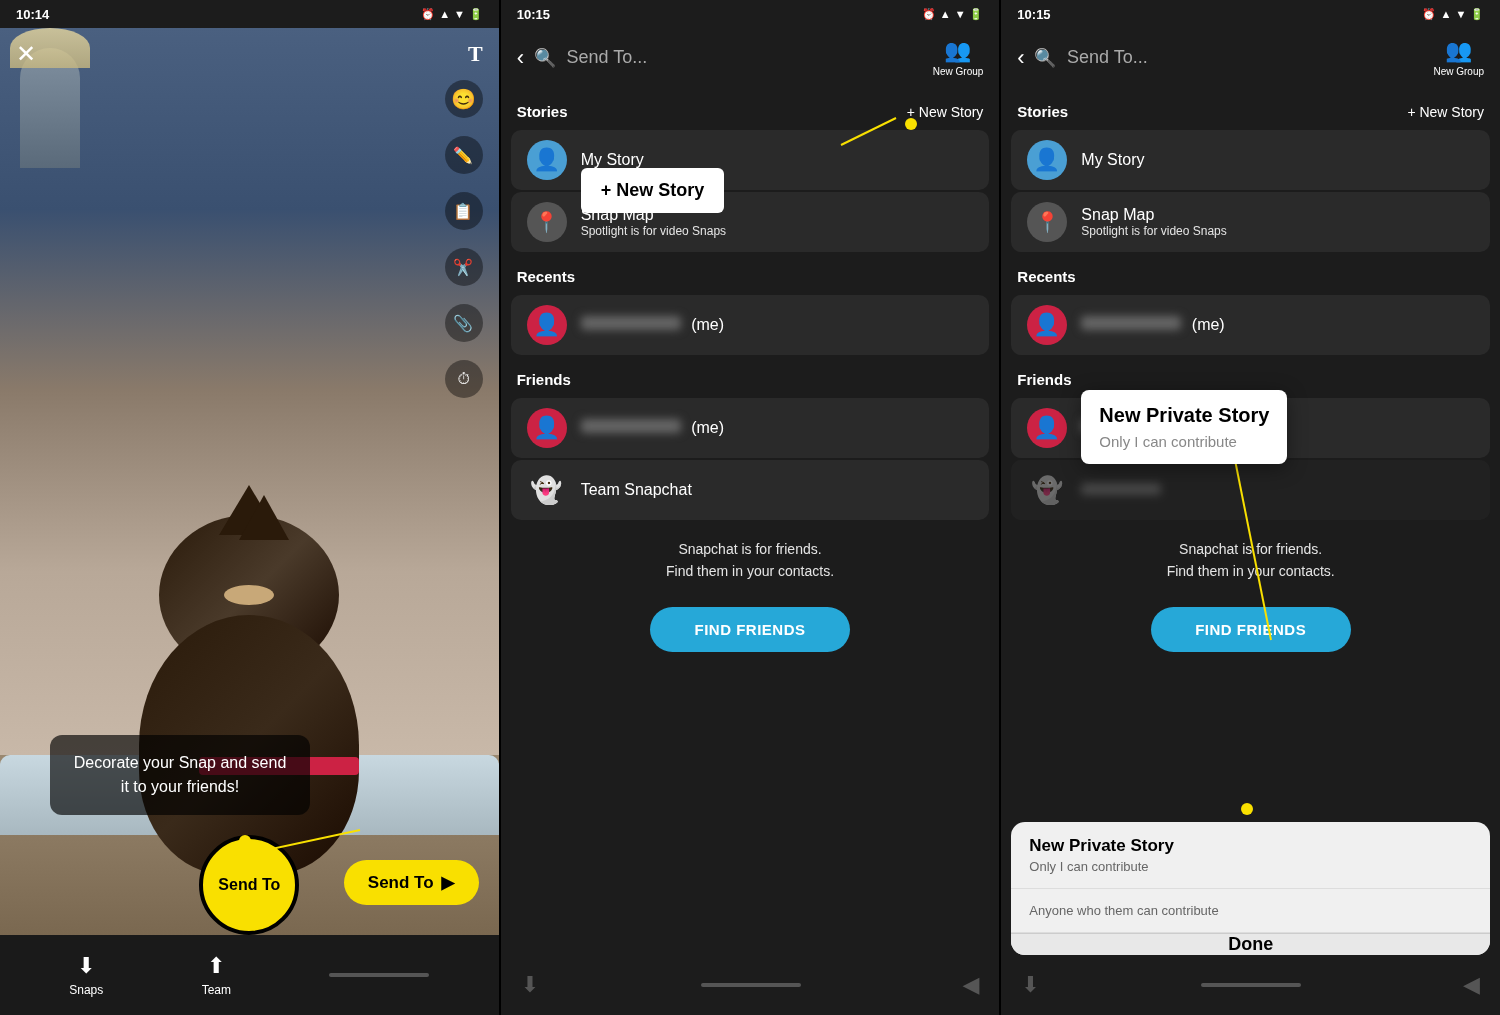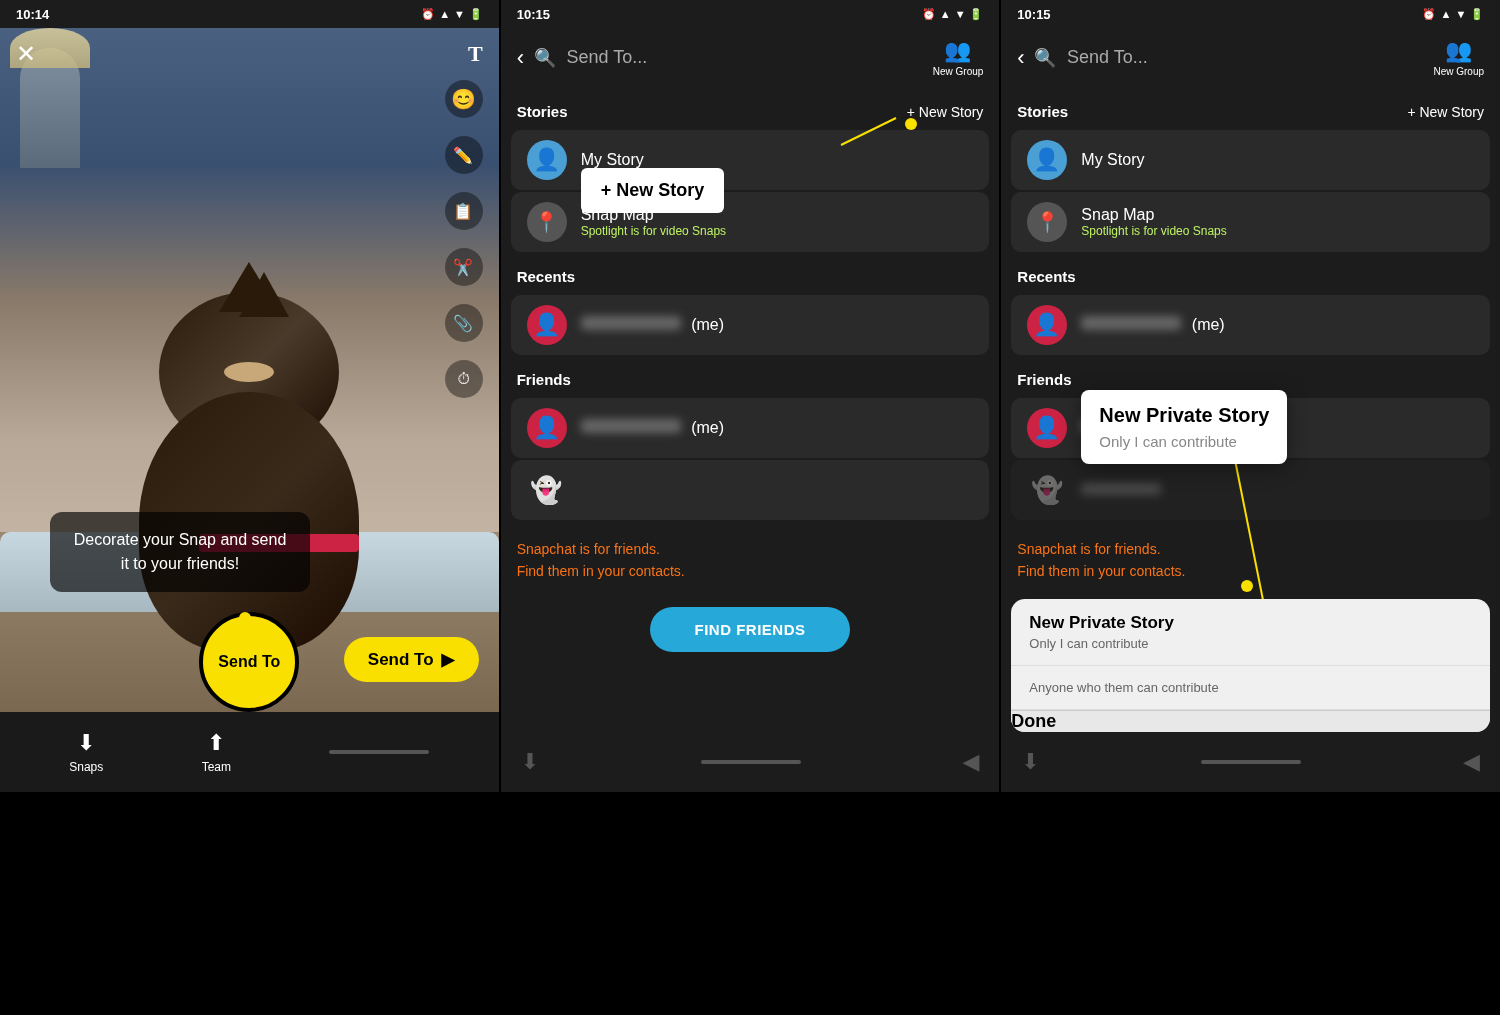--- a/index.html
+++ b/index.html
@@ -8,21 +8,21 @@
       height: 1015px;
       display: flex;
       background: #000;
       font-family: -apple-system, BlinkMacSystemFont, 'Segoe UI', sans-serif;
       overflow: hidden;
     }
 
     
     .panel {
       flex: 1;
-      height: 792px;
+      height: 1015px;
       display: flex;
       flex-direction: column;
       position: relative;
     }
 
     
     .status-bar {
       display: flex;
       justify-content: space-between;
       align-items: center;
@@ -312,21 +312,21 @@
 
     .item-text {
       flex: 1;
     }
     .item-title {
       color: #fff;
       font-size: 16px;
       font-weight: 500;
     }
     .item-subtitle {
-      color: #bef264;
+      color: #e5e5e5;
       font-size: 12px;
     }
 
     .blurred-name {
       display: inline-block;
       width: 100px;
       height: 14px;
       background: #666;
       border-radius: 4px;
       filter: blur(4px);
@@ -334,22 +334,23 @@
     .blurred-name-sm {
       display: inline-block;
       width: 80px;
       height: 12px;
       background: #888;
       border-radius: 4px;
       filter: blur(4px);
     }
 
     .friends-footer {
+      text-align: center;
       padding: 16px;
-      color: #f97316;
+      color: #e5e5e5;
       font-size: 14px;
       line-height: 1.6;
     }
 
     .find-friends-btn {
       margin: 8px auto 20px;
       display: block;
       width: 200px;
       background: #26a8d8;
       color: #fff;
@@ -450,21 +451,21 @@
       color: #000;
       margin-bottom: 3px;
     }
     .dropdown-sub {
       font-size: 13px;
       color: #666;
     }
     .done-btn {
       display: block;
       background: #e8e8e8;
-      text-align: left;
+      text-align: center;
       font-size: 18px;
       font-weight: 600;
       color: #000;
       padding: 0;
       border-top: 1px solid #ccc;
     }
 
     
     svg.overlay {
       position: absolute;
@@ -628,20 +629,23 @@
       <div class="item-text">
         <div class="item-title">
           <span class="blurred-name"></span>
           <span style="color:#fff;font-size:16px;margin-left:6px;">(me)</span>
         </div>
       </div>
     </div>
 
     <div class="list-item-row">
       <div class="list-avatar avatar-ghost">👻</div>
+      <div class="item-text">
+        <div class="item-title">Team Snapchat</div>
+      </div>
     </div>
 
     <div class="friends-footer">
       <div>Snapchat is for friends.</div>
       <div>Find them in your contacts.</div>
     </div>
 
     <div class="find-friends-btn">
       <span>FIND FRIENDS</span>
     </div>

